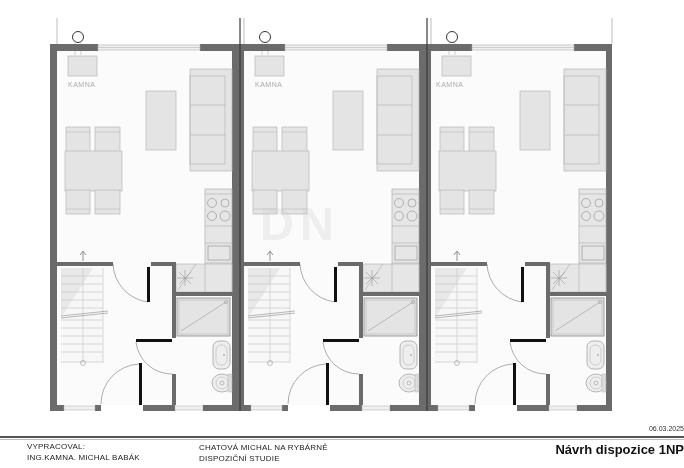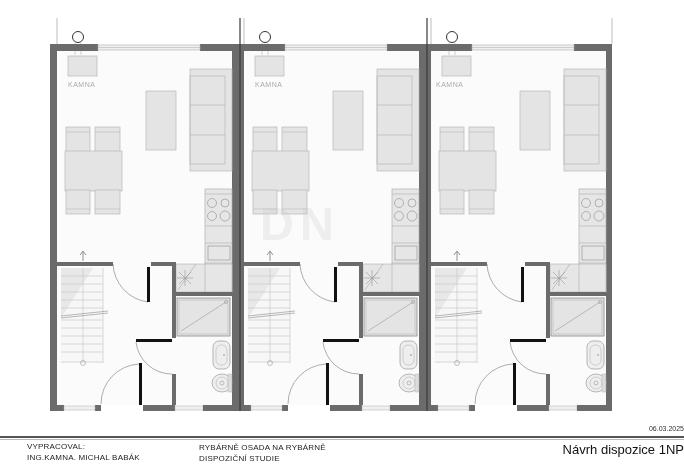--- a/index.html
+++ b/index.html
@@ -3,21 +3,21 @@
 <meta charset="utf-8">
 <style>
   html, body { margin:0; padding:0; background:#ffffff; }
   body { width:684px; height:468px; position:relative; overflow:hidden; font-family:"Liberation Sans", sans-serif; }
   #plan { position:absolute; left:0; top:0; width:684px; height:420px; }
   .title-block { position:absolute; left:0; top:420px; width:684px; height:48px; }
   .tb-line { position:absolute; left:0; top:16px; width:684px; height:2px; background:#555; }
   .tb-line2 { position:absolute; left:0; top:19px; width:684px; height:1px; background:#bbb; }
   .tb-text { position:absolute; color:#222; font-size:8px; letter-spacing:0.2px; white-space:nowrap; }
   .tb-date { position:absolute; right:0; top:5px; font-size:7px; color:#333; }
-  .tb-title { position:absolute; right:0; top:22px; font-size:13px; font-weight:normal; color:#111; }
+  .tb-title { position:absolute; right:0; top:22px; font-size:13px; font-weight:bold; color:#111; }
   .watermark { position:absolute; left:260px; top:196px; font-size:47px; color:rgba(200,200,200,0.25); letter-spacing:6px; font-weight:bold; pointer-events:none; }
 </style>
 </head>
 <body>
 
 <svg id="plan" viewBox="0 0 684 420" xmlns="http://www.w3.org/2000/svg">
   <defs>
     <g id="unit">
 
       <rect x="57" y="51" width="175" height="354" fill="#fbfbfb"></rect>
@@ -161,16 +161,16 @@
 </svg>
 
 <div class="watermark">DN</div>
 
 <div class="title-block">
   <div class="tb-date">06.03.2025</div>
   <div class="tb-line"></div>
   <div class="tb-line2"></div>
   <div class="tb-text" style="left:27px; top:22px;">VYPRACOVAL:</div>
   <div class="tb-text" style="left:27px; top:33px;">ING.KAMNA. MICHAL BABÁK</div>
-  <div class="tb-text" style="left:199px; top:23px;">RYBÁRNĚ OSADA NA RYBÁRNĚ</div>
+  <div class="tb-text" style="left:199px; top:23px;">CHATOVÁ MICHAL NA RYBÁRNĚ</div>
   <div class="tb-text" style="left:199px; top:34px;text-align:center;">DISPOZIČNÍ STUDIE</div>
   <div class="tb-title">Návrh dispozice 1NP</div>
 </div>
 
 </body></html>

